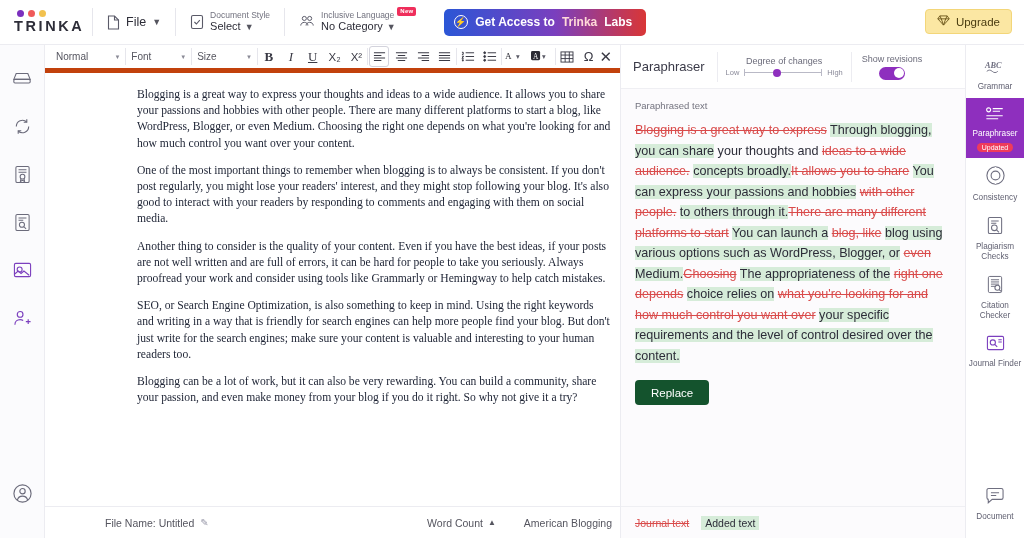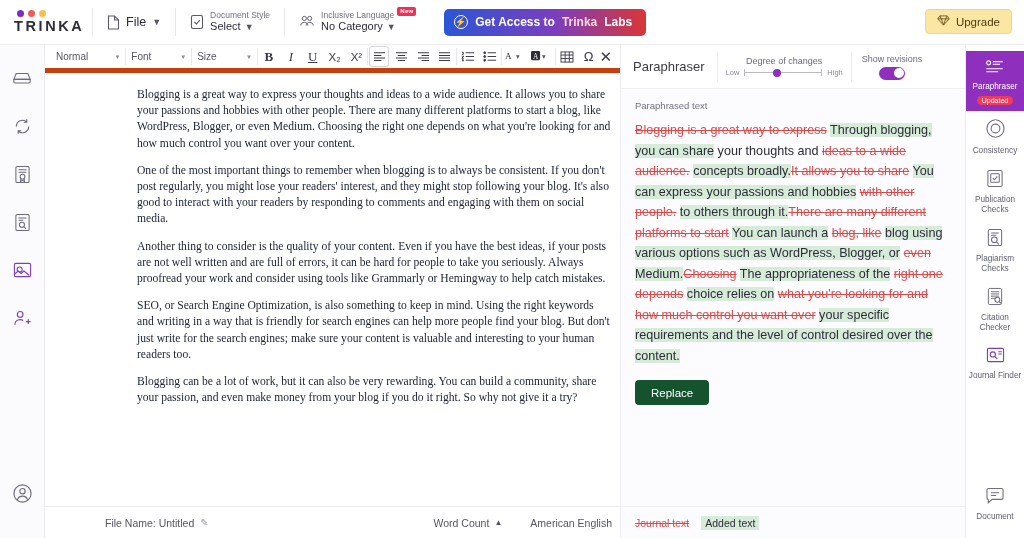--- a/index.html
+++ b/index.html
@@ -467,21 +467,21 @@
         <span class="fname">
           <span>File Name: Untitled</span>
           <span class="pencil">✎</span>
         </span>
         <span class="sb-right">
           <span class="sb-link">
             <span>Word Count</span>
             <span style="font-size:8px">▲</span>
           </span>
           <span class="sb-link">
-            <span>American English</span>
+            <span>American Blogging</span>
           </span>
         </span>
       </div>
     </div>
 
     <div class="pp-panel">
 
       <div class="pp-head">
         <div class="pp-title">Paraphraser</div>
         <div class="pp-hdiv"></div>
@@ -514,20 +514,29 @@
       </div>
 
       <div class="pp-footer">
         <span class="legend-del">Journal text</span>
         <span class="legend-add">Added text</span>
       </div>
     </div>
 
     <div class="right-rail">
 
+      <div class="rr-item">
+        <span>
+          <svg width="22" height="17" viewBox="0 0 24 18" fill="none" stroke="#6f6f80" stroke-width="1.1">
+            <text x="1" y="11" font-size="9" font-style="italic" font-weight="bold" fill="#6f6f80" stroke="none" font-family="Liberation Serif, serif">ABC</text>
+            <path d="M3 14.3c2-1.8 4-1.8 6 0s4 1.8 6 0" stroke-width="1"></path>
+          </svg>
+        </span>
+        <span class="rr-lbl">Grammar</span>
+      </div>
 
       <div class="rr-item sel">
         <span>
           <svg width="20" height="17" viewBox="0 0 22 18" fill="none" stroke="#ffffff" stroke-width="1.2">
             <circle cx="4" cy="5" r="2.2"></circle>
               <path d="M8.5 3.6h11M8.5 6.6h8"></path>
             <path d="M1.5 11.5h18M1.5 14.8h13"></path>
           </svg>
         </span>
         <span class="rr-lbl">Paraphraser</span>
@@ -538,30 +547,20 @@
         <span>
           <svg width="21" height="21" viewBox="0 0 22 22" fill="none" stroke="#6f6f80" stroke-width="1.15">
             <circle cx="11" cy="11" r="9"></circle>
               <circle cx="11" cy="11" r="4.6"></circle>
             <path d="M11 2v3.2M11 16.8V20" stroke="#fff" stroke-width="1.6"></path>
           </svg>
         </span>
         <span class="rr-lbl">Consistency</span>
       </div>
 
-      <div class="rr-item">
-        <span>
-          <svg width="18" height="19" viewBox="0 0 19 20" fill="none" stroke="#6f6f80" stroke-width="1.1">
-            <rect x="2" y="1.5" width="15" height="17" rx="1.5"></rect>
-            <rect x="5" y="5" width="9" height="9" rx="0.8"></rect>
-            <path d="M7.2 9.6l1.7 1.7 3.1-3.6"></path>
-          </svg>
-        </span>
-        <span class="rr-lbl">Publication Checks</span>
-      </div>
 
       <div class="rr-item">
         <span>
           <svg width="18" height="19" viewBox="0 0 19 20" fill="none" stroke="#6f6f80" stroke-width="1.1">
             <rect x="2.5" y="1.5" width="14" height="17" rx="1.4"></rect>
             <path d="M5.4 5.2h8M5.4 7.6h5.5"></path>
             <circle cx="8.8" cy="12.4" r="3"></circle>
               <path d="M11.1 14.7l2.6 2.6"></path>
           </svg>
         </span>

